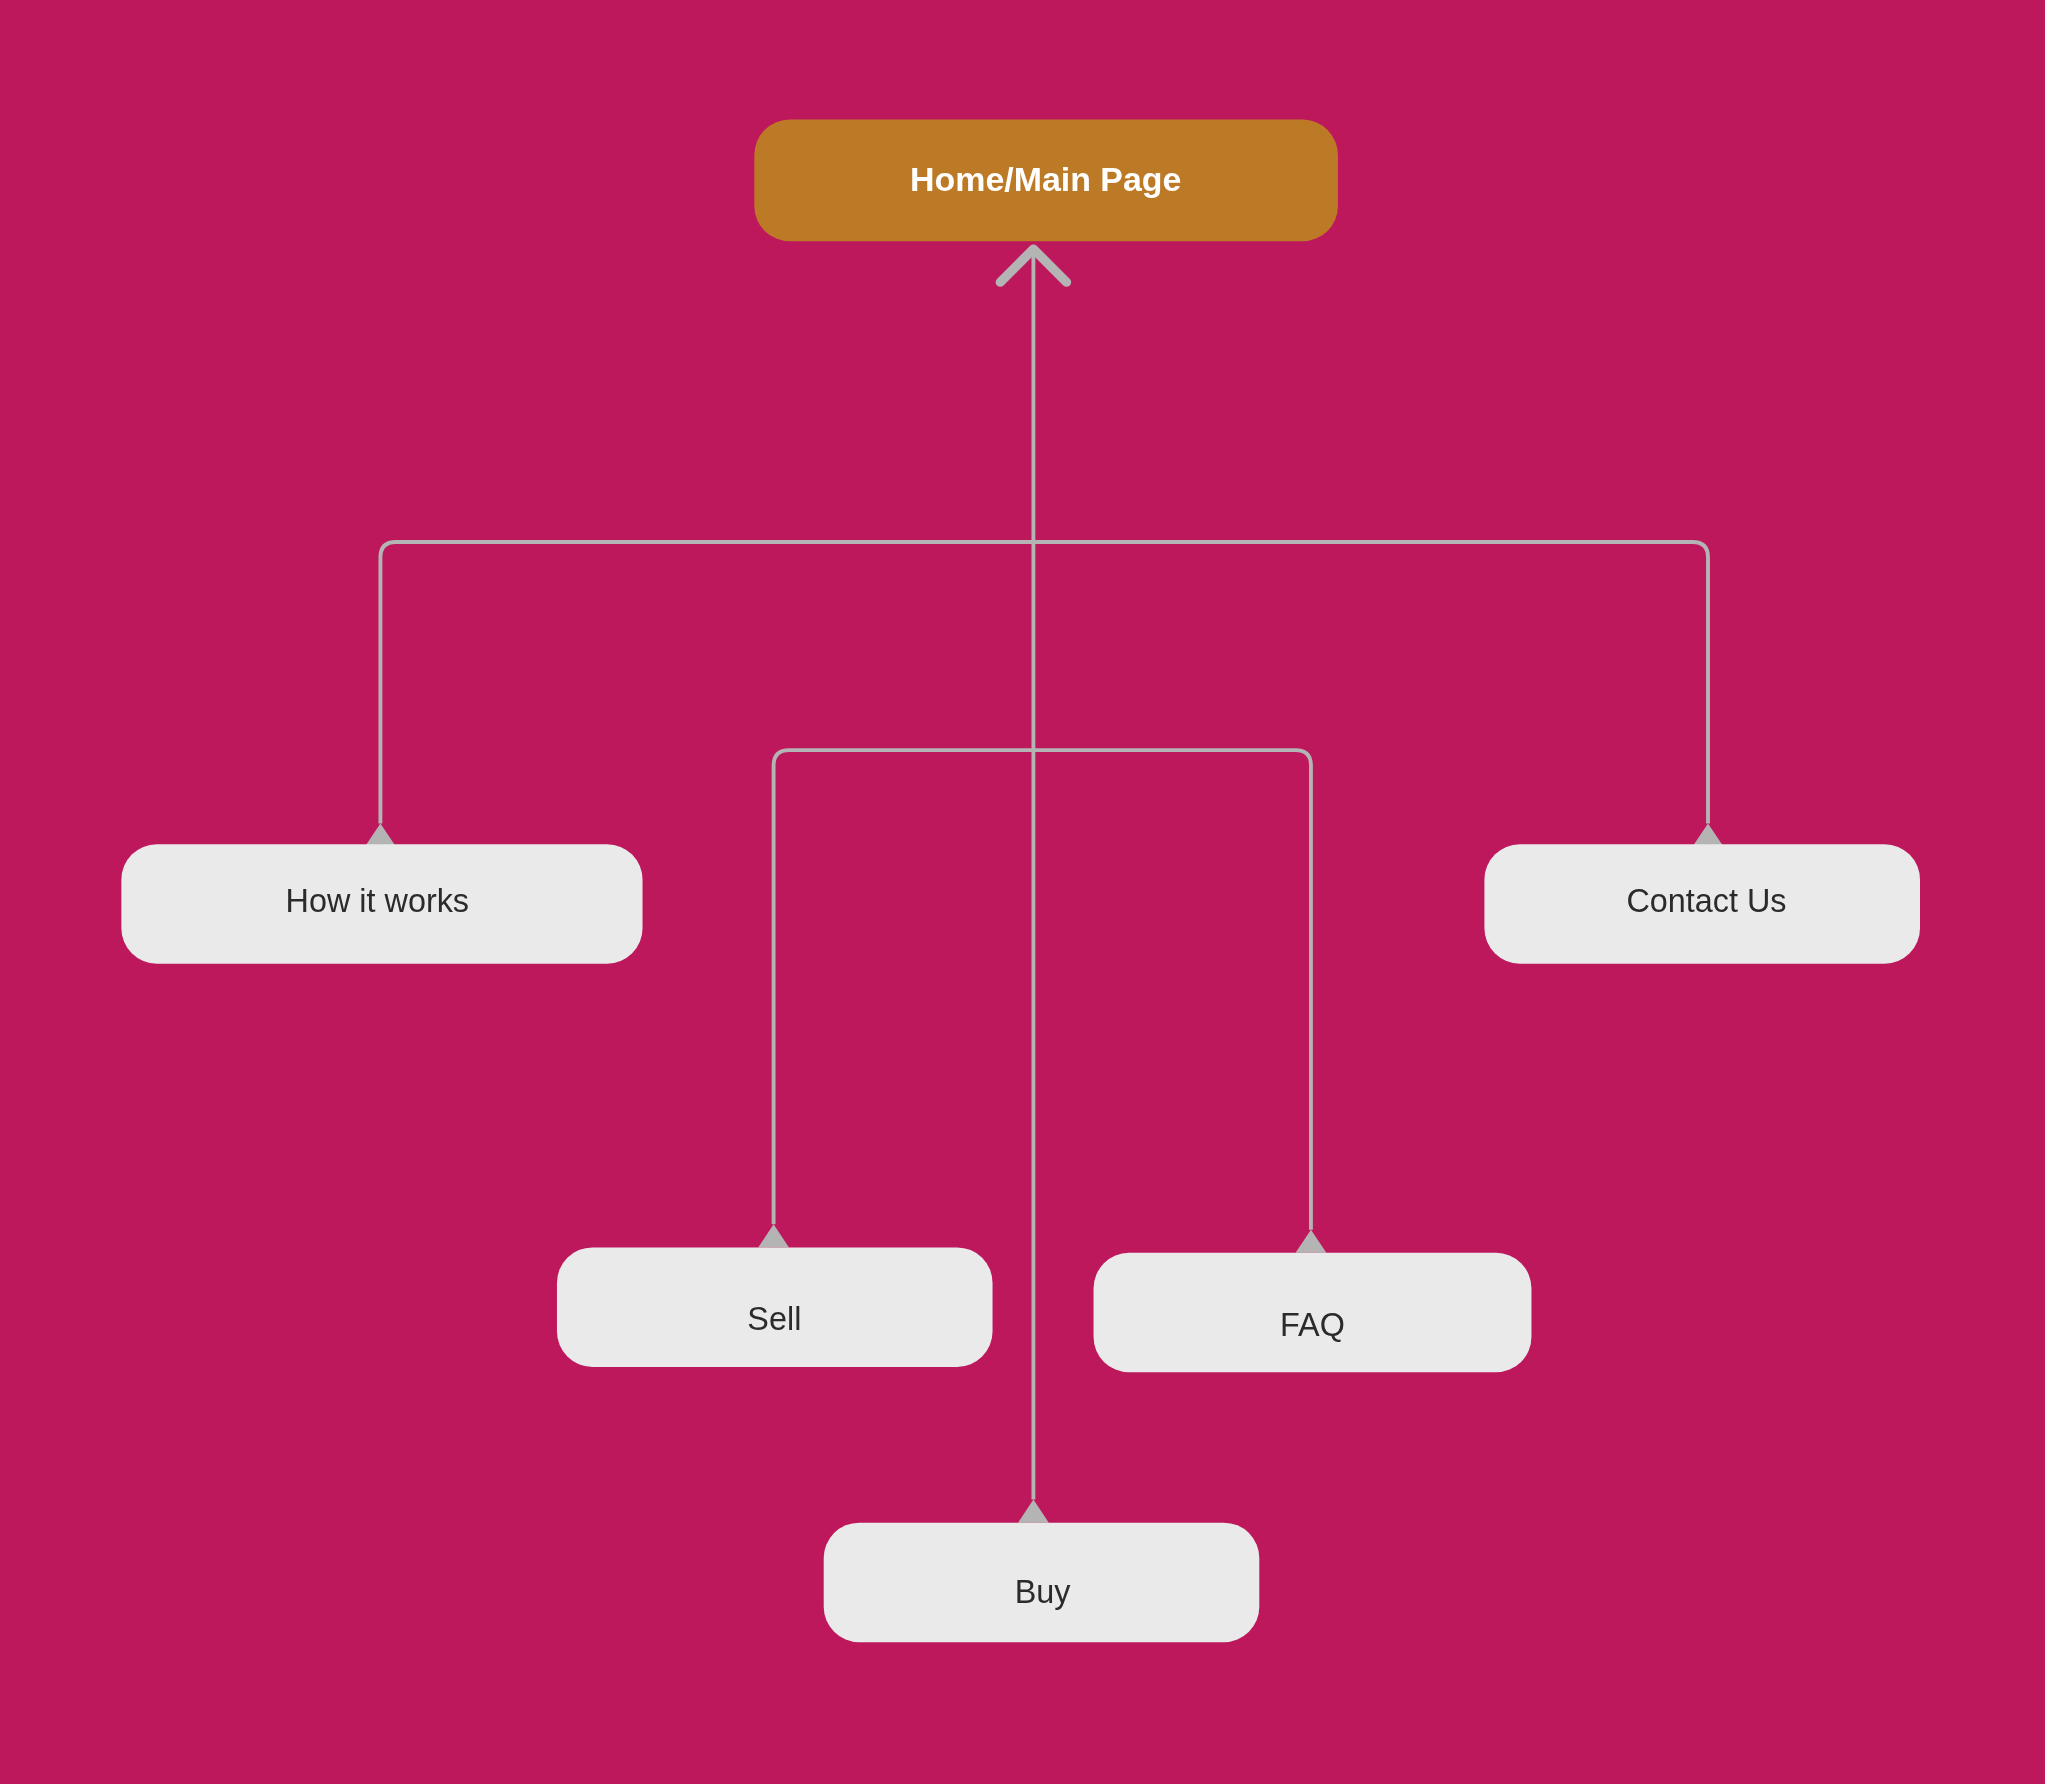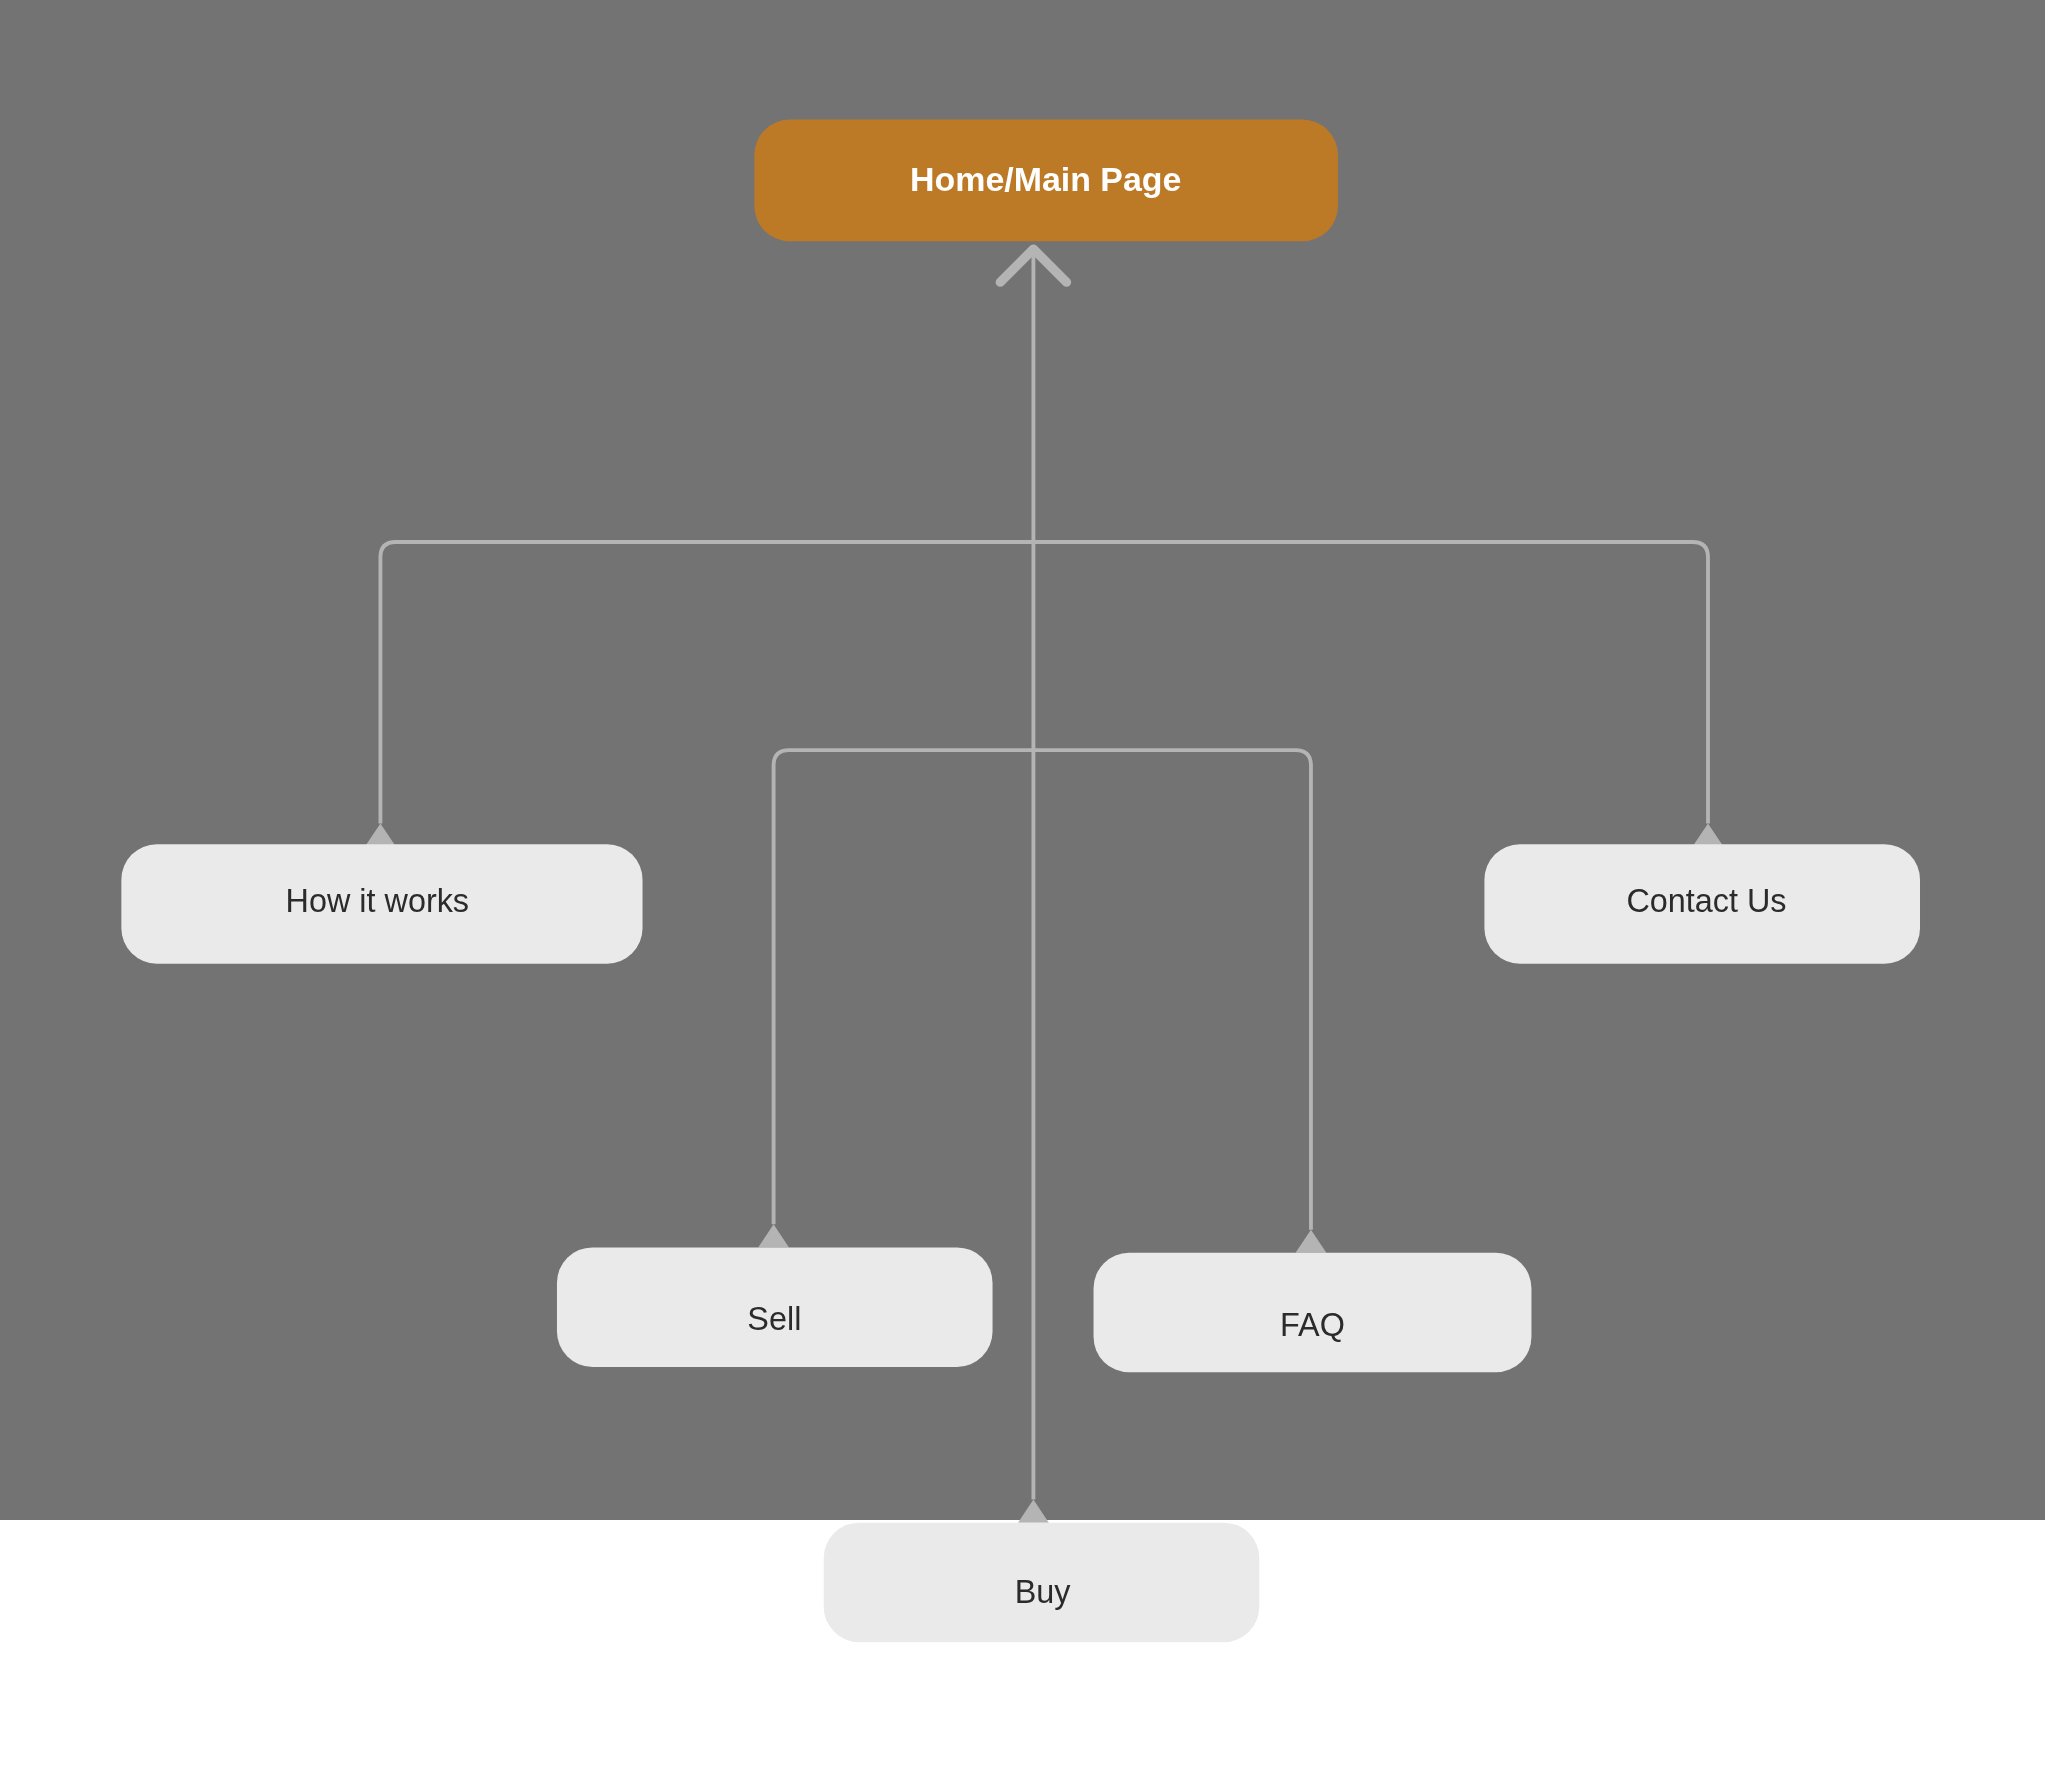--- a/index.html
+++ b/index.html
@@ -10,22 +10,22 @@
   }
   body {
     font-family: "Liberation Sans", sans-serif;
     width: 2046px;
     height: 1784px;
     overflow: hidden;
   }
   #diagram-root {
     position: relative;
     width: 2046px;
-    height: 1520px;
-    background: #737373;
+    height: 1784px;
+    background: #be185d;
   }
   svg.diagram-canvas {
     position: absolute;
     top: 0;
     left: 0;
     width: 2046px;
     height: 1784px;
     display: block;
   }
   .node-rect-root {

